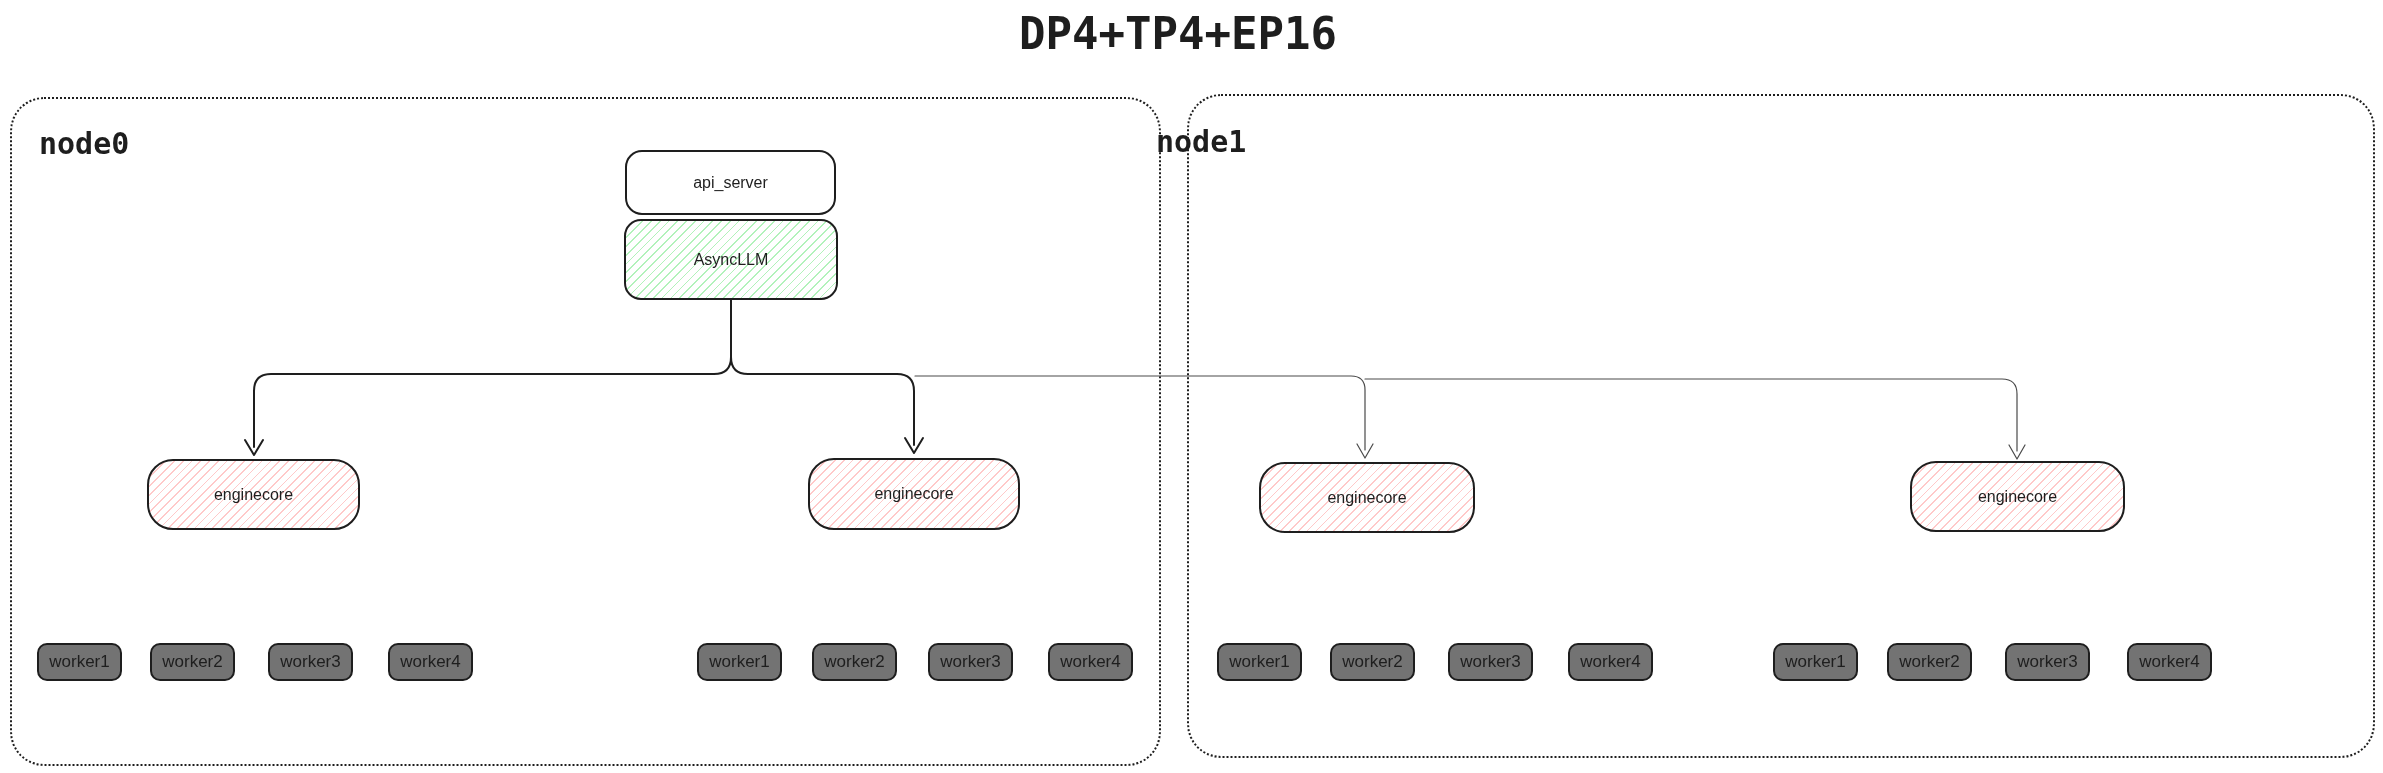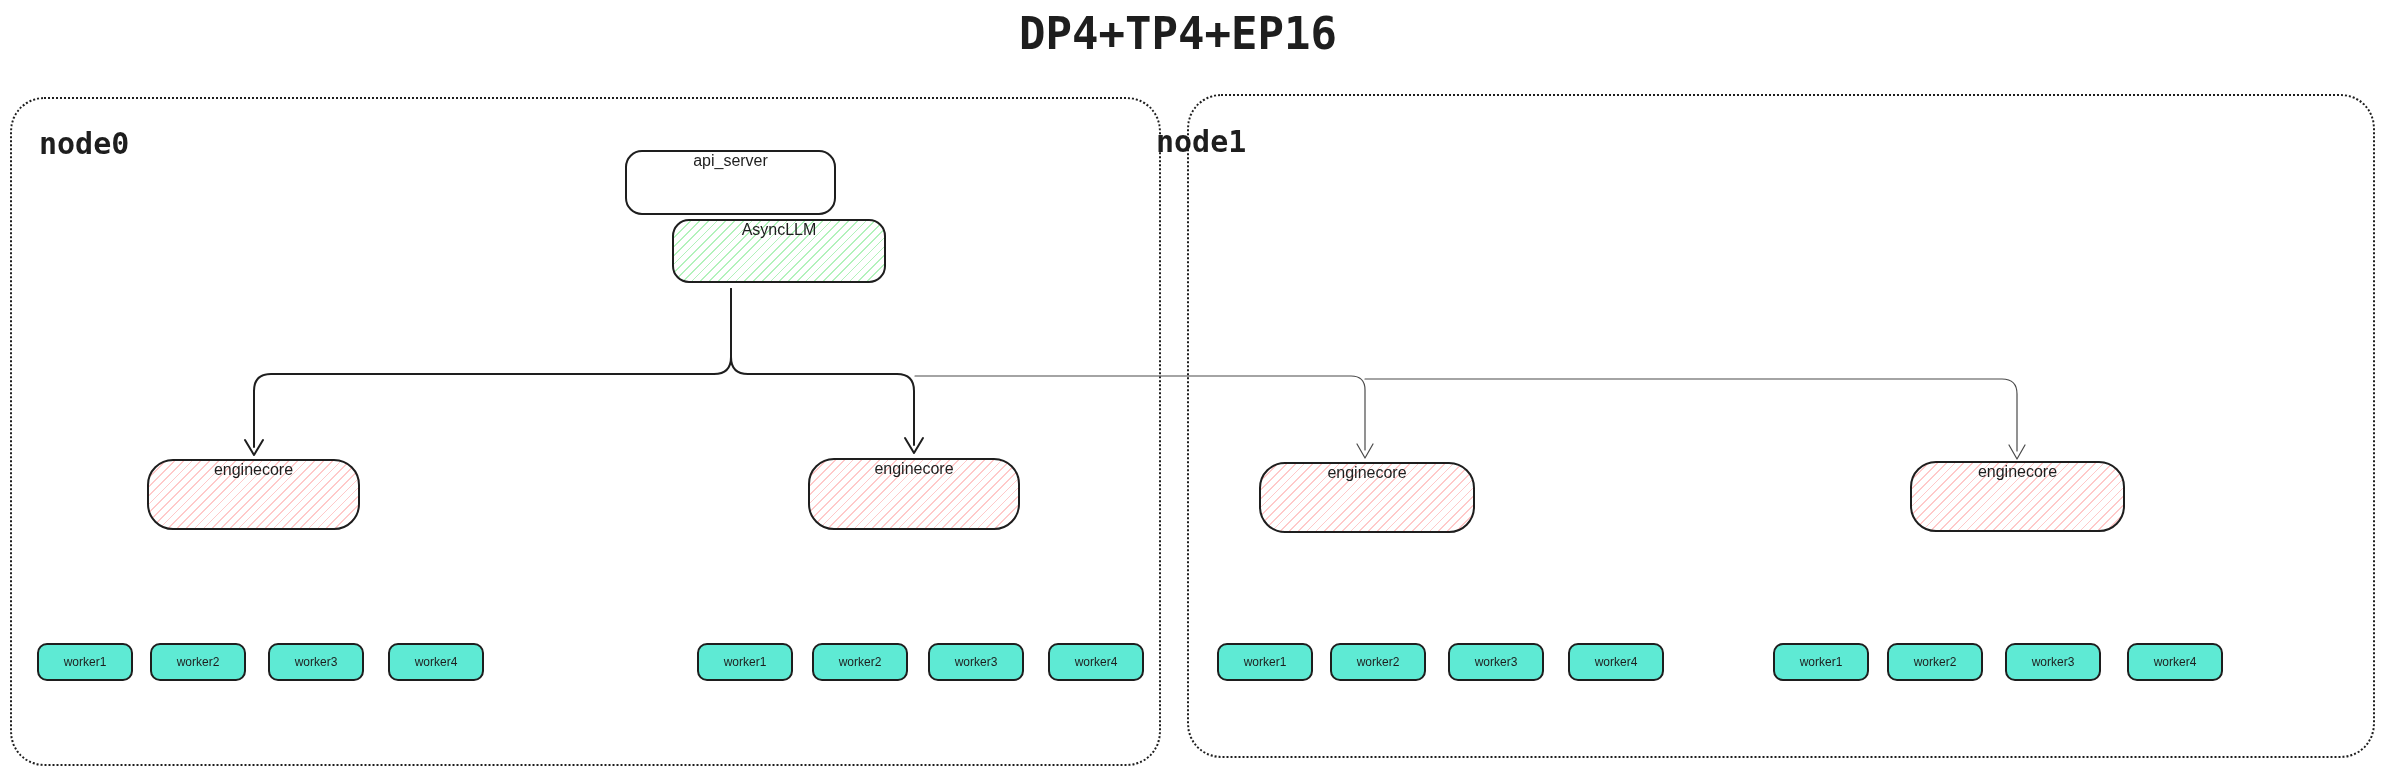--- a/index.html
+++ b/index.html
@@ -29,46 +29,47 @@
   .node-label {
     position: absolute;
     font-size: 30px;
     white-space: nowrap;
   }
   .box {
     position: absolute;
     border: 2px solid #1e1e1e;
     background: #ffffff;
     display: flex;
+    align-items: center;
     justify-content: center;
     font-size: 16px;
     white-space: nowrap;
     box-sizing: border-box;
   }
   .rounded-lg { border-radius: 17px; }
   .hatch-green {
     background: repeating-linear-gradient(135deg,
       #ffffff 0px, #ffffff 5px, #b2f2bb 5px, #b2f2bb 6.2px);
   }
   .hatch-red {
     background: repeating-linear-gradient(135deg,
       #ffffff 0px, #ffffff 5px, #ffc9c9 5px, #ffc9c9 6.2px);
     border-radius: 26px;
   }
   .worker {
     position: absolute;
-    width: 96px; height: 38px;
+    width: 85px; height: 38px;
     top: 643px;
     border: 2px solid #1e1e1e;
     border-radius: 10px;
-    background: #5eead4;
+    background: #737373;
     display: flex;
     align-items: center;
     justify-content: center;
-    font-size: 12px;
+    font-size: 17px;
     box-sizing: border-box;
   }
   svg.connectors {
     position: absolute;
     left: 0; top: 0;
     width: 2383px; height: 773px;
     pointer-events: none;
   }
   svg .thick { stroke: #1e1e1e; stroke-width: 2; fill: none; stroke-linecap: round; stroke-linejoin: round; }
   svg .thin  { stroke: #4a4a4a; stroke-width: 1.2; fill: none; stroke-linecap: round; stroke-linejoin: round; }
@@ -93,21 +94,21 @@
     <path class="thick" d="M 905 438 L 914 453 L 923 438"></path>
     <path class="thin" d="M 915 376 H 1351 Q 1365 376 1365 390 V 450"></path>
     <path class="thin" d="M 1357 444 L 1365 458 L 1373 444"></path>
     <path class="thin" d="M 1365 379 H 2002 Q 2017 379 2017 394 V 451"></path>
     <path class="thin" d="M 2009 445 L 2017 459 L 2025 445"></path>
   </svg>
 
   <div class="box rounded-lg" style="left:625px; top:150px; width:211px; height:65px;">
     <span>api_server</span>
   </div>
-  <div class="box rounded-lg hatch-green" style="left:624px; top:219px; width:214px; height:64px;margin-left:48px;">
+  <div class="box rounded-lg hatch-green" style="left:624px; top:219px; width:214px; height:81px;">
     <span>AsyncLLM</span>
   </div>
 
   <div class="box rounded-lg hatch-red" style="left:147px; top:459px; width:213px; height:71px;">
     <span>enginecore</span>
   </div>
   <div class="box rounded-lg hatch-red" style="left:808px; top:458px; width:212px; height:72px;">
     <span>enginecore</span>
   </div>
   <div class="box rounded-lg hatch-red" style="left:1259px; top:462px; width:216px; height:71px;">

